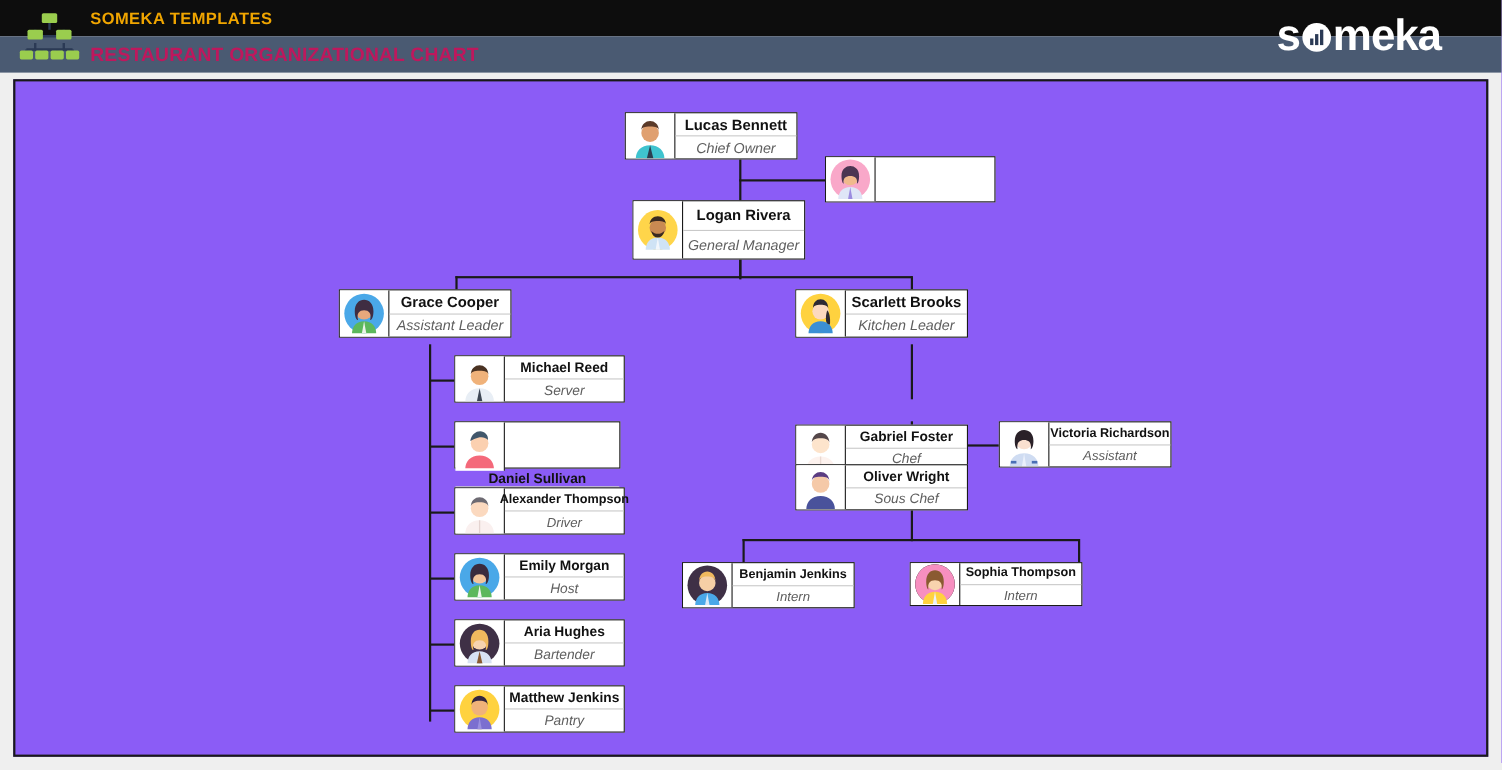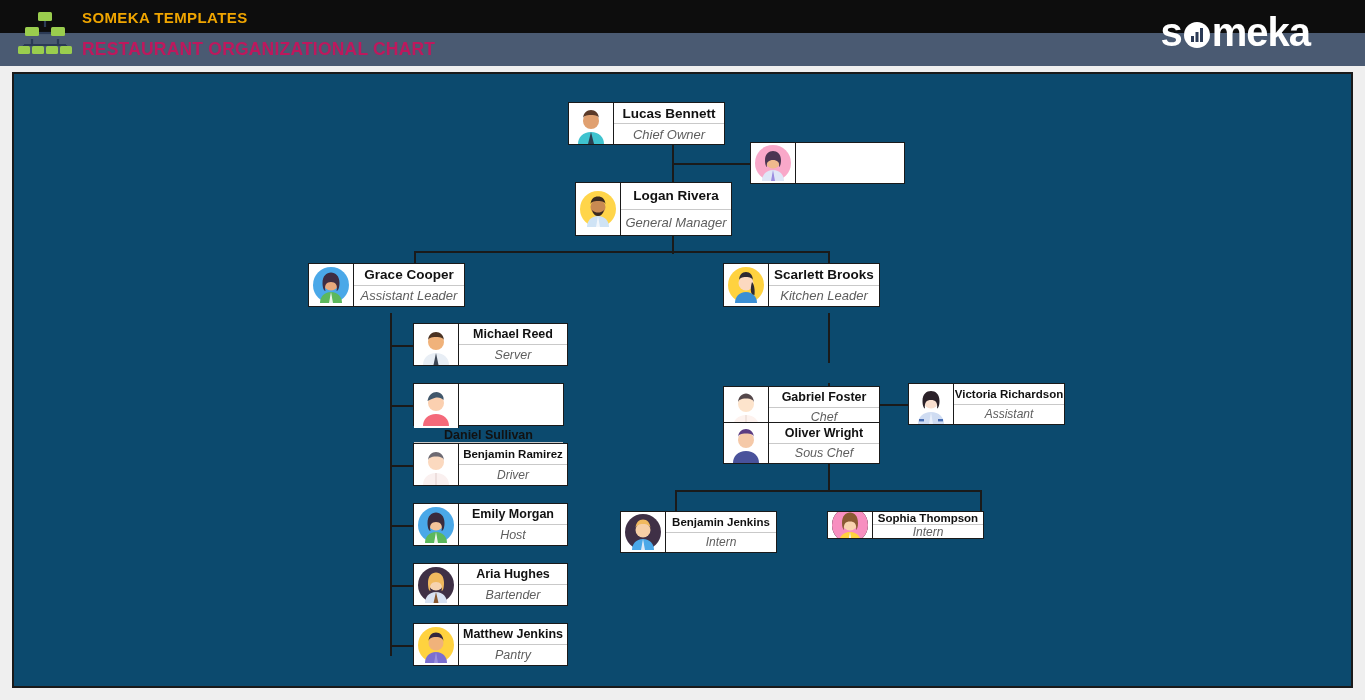--- a/index.html
+++ b/index.html
@@ -28,21 +28,21 @@
     position:absolute;right:55px;top:8px;
     color:#ffffff;font-size:40px;font-weight:bold;letter-spacing:-1px;
     line-height:48px;
   }
   .brand .bo{position:relative;display:inline-block;}
 
   
   .sheet{
     position:absolute;left:12px;top:72px;
     width:1341px;height:616px;
-    background:#0c4a6e;border:2px solid #1a1a1a;
+    background:#8b5cf6;border:2px solid #1a1a1a;
     box-sizing:border-box;
   }
   .canvas{position:absolute;left:0;top:0;width:1341px;height:616px;}
 
   
   .node{
     position:absolute;
     background:#ffffff;
     border:1.6px solid #1a1a1a;
     box-sizing:border-box;
@@ -265,21 +265,21 @@
         <div class="ava">
           <svg width="40" height="40" viewBox="0 0 40 40">
             <rect width="40" height="40" fill="#fff"></rect>
             <path d="M20 28c-8 0-13 5-13 12h26c0-7-5-12-13-12z" fill="#faf0ef"></path>
             <path d="M20 28v12" stroke="#e4d3d0" stroke-width="1.2"></path>
             <circle cx="20" cy="17" r="8" fill="#fbd9bf"></circle>
             <path d="M12 16c0-6 4-9 8-9s8 3 8 9c0-3-3-4.5-8-4.5s-8 1.5-8 4.5z" fill="#6d6a72"></path>
           </svg>
         </div>
         <div class="txt">
-          <div class="nm">Benjamin Ramirez</div>
+          <div class="nm">Alexander Thompson</div>
           <div class="rl">Driver</div>
         </div>
       </div>
 
       <div class="node sz-md" style="left:399px;top:429px;width:155px;height:43px;">
         <div class="ava">
           <svg width="40" height="40" viewBox="0 0 40 40">
             <circle cx="20" cy="20" r="18" fill="#4aa8e8"></circle>
             <path d="M20 27c-7 0-11 5-11 11h22c0-6-4-11-11-11z" fill="#5cb85c"></path>
             <path d="M20 27l-2 11h4l-2-11z" fill="#eef5ee"></path>
@@ -383,21 +383,21 @@
             <circle cx="20" cy="18" r="7.5" fill="#f6cfa6"></circle>
             <path d="M12.5 17c0-6.5 3.5-9.5 7.5-9.5s7.5 3 7.5 9.5c0-3.5-3-5-7.5-5s-7.5 1.5-7.5 5z" fill="#f0b95e"></path>
           </svg>
         </div>
         <div class="txt">
           <div class="nm">Benjamin Jenkins</div>
           <div class="rl">Intern</div>
         </div>
       </div>
 
-      <div class="node sz-sm" style="left:813px;top:437px;width:157px;height:28px;">
+      <div class="node sz-sm" style="left:813px;top:437px;width:157px;height:40px;">
         <div class="ava">
           <svg width="40" height="40" viewBox="0 0 40 40">
             <circle cx="20" cy="20" r="18" fill="#f islands"></circle>
             <circle cx="20" cy="20" r="18" fill="#f78fc0"></circle>
             <path d="M20 27c-7 0-11 5-11 11h22c0-6-4-11-11-11z" fill="#ffd23f"></path>
             <path d="M20 27l-2 11h4l-2-11z" fill="#eaf1fb"></path>
             <circle cx="20" cy="18" r="7.5" fill="#f8d3ae"></circle>
             <path d="M12 18c0-7 3.5-10.5 8-10.5s8 3.5 8 10.5c0 4-1 6.5-2 7 1-6-1.5-8.5-6-8.5s-6.8 2.5-6 8.5C13 24.5 12 22 12 18z" fill="#8a5a32"></path>
           </svg>
         </div>

